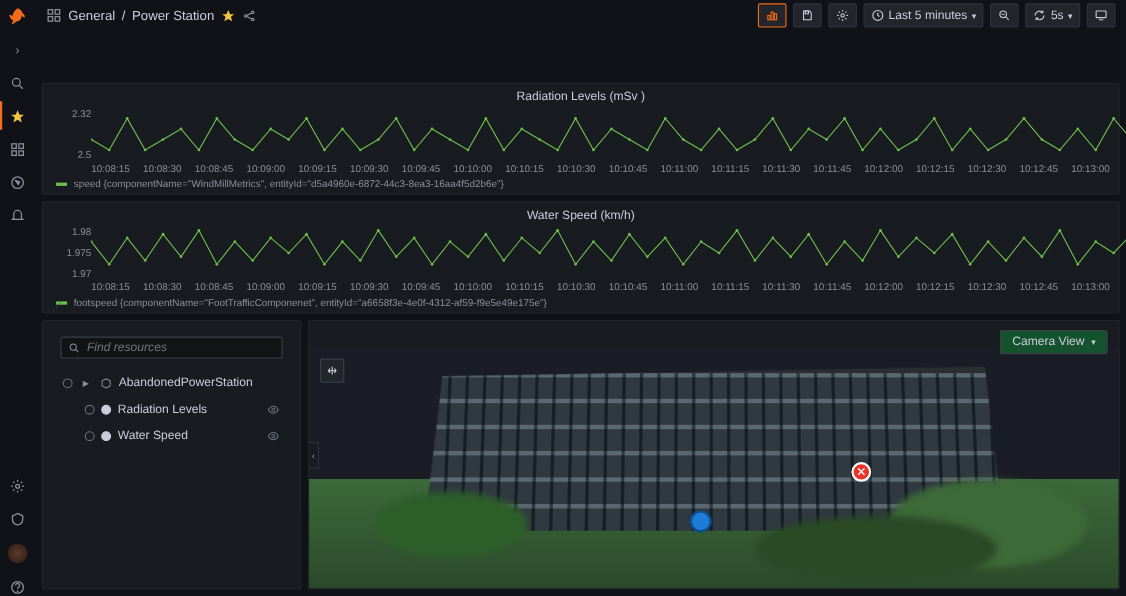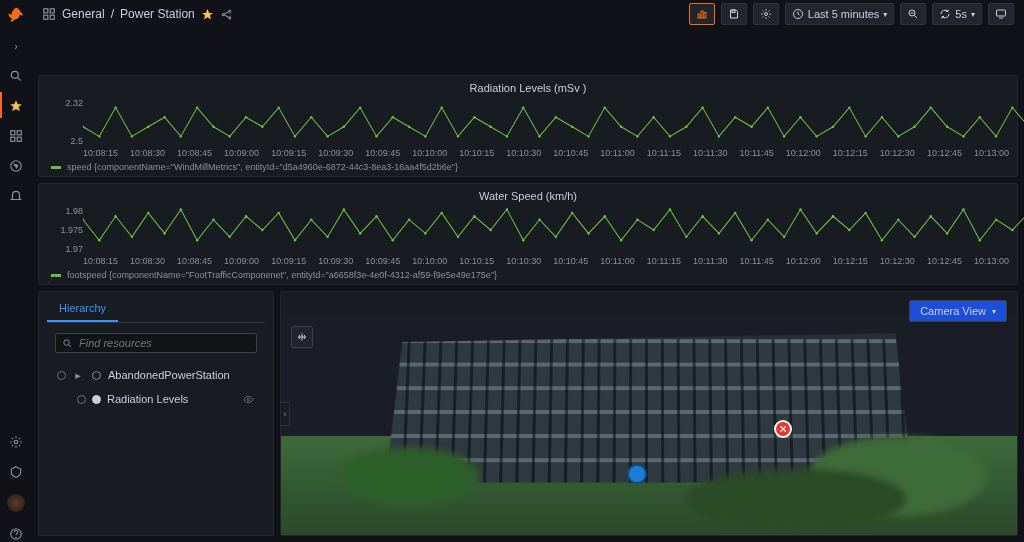--- a/index.html
+++ b/index.html
@@ -39,21 +39,21 @@
   .search input { flex:1; background:transparent; border:none; outline:none; color:#ccccdc; font-size:11px; font-style:italic;}
   .tree { padding:0 8px; font-size:11px; }
   .tree-row { display:flex; align-items:center; gap:6px; padding:6px 2px; color:#ccccdc; cursor:pointer; }
   .tree-row .eye { margin-left:auto; color:#6b6f7a; width:12px;}
   .tree-row.child { padding-left: 22px; }
   .tree-ico { width:12px; height:12px; display:inline-flex; align-items:center; justify-content:center; color:#8e8e9a;}
   .radio { width:9px; height:9px; border:1px solid #6b6f7a; border-radius:50%; display:inline-block;}
   .radio.sel { background:#ccccdc; border-color:#ccccdc;}
   .viewer-panel { flex:1; position:relative; padding:0; overflow:hidden; }
   .viewer-toolbar { position:absolute; top:8px; right:10px; z-index:5;}
-  .cam-btn { background:#1d4ed8; border:1px solid #3b3f4b; color:#ccccdc; padding:4px 10px; border-radius:2px; font-size:11px; display:flex; align-items:center; gap:6px; cursor:pointer;}
+  .cam-btn { background:#14532d; border:1px solid #3b3f4b; color:#ccccdc; padding:4px 10px; border-radius:2px; font-size:11px; display:flex; align-items:center; gap:6px; cursor:pointer;}
   .viewer-toolbox { position:absolute; top:34px; left:10px; z-index:5; display:flex; flex-direction:column; gap:4px;}
   .tool-btn { width:22px; height:22px; background:#22252b; border:1px solid #3b3f4b; border-radius:2px; display:flex; align-items:center; justify-content:center; color:#ccccdc; cursor:pointer;}
   .scene { position:absolute; inset:22px 0 0 0; background: linear-gradient(to bottom, #1a1d26 0%, #1a1d26 55%, #3d6a3a 55%, #2b4a2a 100%); }
   .building { position:absolute; left:50%; top:18px; transform:translateX(-50%) perspective(600px) rotateX(6deg); width:520px; height:150px; background: repeating-linear-gradient(to bottom, #5c6870 0 4px, #303840 4px 24px), repeating-linear-gradient(to right, #3b444c 0 3px, transparent 3px 16px); background-blend-mode: overlay; border-top:6px solid #2a2e33; clip-path: polygon(2% 6%, 98% 0%, 100% 100%, 0% 100%);}
   .ground-blob { position:absolute; border-radius:50%; filter:blur(3px); }
   .alert-marker { position:absolute; width:18px; height:18px; border-radius:50%; background:#e7352c; border:2px solid #fff; display:flex; align-items:center; justify-content:center; font-size:11px; color:#fff; left:67%; top:48%; cursor:pointer;}
   .blue-marker { position:absolute; width:20px; height:20px; border-radius:50%; background:#1e7bd6; border:2px solid #0d4e8a; left:47%; top:68%; cursor:pointer;}
   .collapse-tab { position:absolute; left:-1px; top:50%; transform:translateY(-50%); width:10px; height:24px; background:#181b1f; border:1px solid #2f3340; display:flex; align-items:center; justify-content:center; color:#8e8e9a; font-size:9px; cursor:pointer; z-index:6;}
   .grab-handle { position:absolute; bottom:0; left:8px; font-size:9px; color:#555; }
   svg { display:block; }
@@ -401,23 +401,20 @@
         <div class="legend">
           <span class="swatch"></span>
           <span>footspeed {componentName="FootTrafficComponenet", entityId="a6658f3e-4e0f-4312-af59-f9e5e49e175e"}</span>
         </div>
         <div class="grab-handle">⋰</div>
       </div>
 
       <div class="lower">
 
         <div class="panel hierarchy-panel">
-          <div class="tabs">
-            <div class="tab active">Hierarchy</div>
-          </div>
           <div class="search-wrap">
             <div class="search">
               <svg viewBox="0 0 24 24" width="11" height="11" stroke="#8e8e9a" fill="none" stroke-width="2">
                   <circle cx="10" cy="10" r="6"></circle>
                   <line x1="15" y1="15" x2="20" y2="20"></line>
                 </svg>
               <input placeholder="Find resources" style="">
             </div>
           </div>
           <div class="tree">
@@ -435,20 +432,31 @@
               <span class="radio"></span>
               <span class="radio sel"></span>
               <span>Radiation Levels</span>
               <span class="eye">
                   <svg viewBox="0 0 24 24" width="11" height="11" stroke="#6b6f7a" fill="none" stroke-width="2">
                     <path d="M2 12s4-7 10-7 10 7 10 7-4 7-10 7S2 12 2 12z"></path>
                     <circle cx="12" cy="12" r="3"></circle>
                   </svg>
                 </span>
             </div>
+            <div class="tree-row child">
+              <span class="radio"></span>
+              <span class="radio sel"></span>
+              <span>Water Speed</span>
+              <span class="eye">
+                  <svg viewBox="0 0 24 24" width="11" height="11" stroke="#6b6f7a" fill="none" stroke-width="2">
+                    <path d="M2 12s4-7 10-7 10 7 10 7-4 7-10 7S2 12 2 12z"></path>
+                    <circle cx="12" cy="12" r="3"></circle>
+                  </svg>
+                </span>
+            </div>
           </div>
         </div>
 
         <div class="panel viewer-panel">
           <div class="collapse-tab">‹</div>
           <div class="viewer-toolbar">
             <div class="cam-btn">
               <span>Camera View</span>
               <span style="font-size:8px;">▾</span>
             </div>

